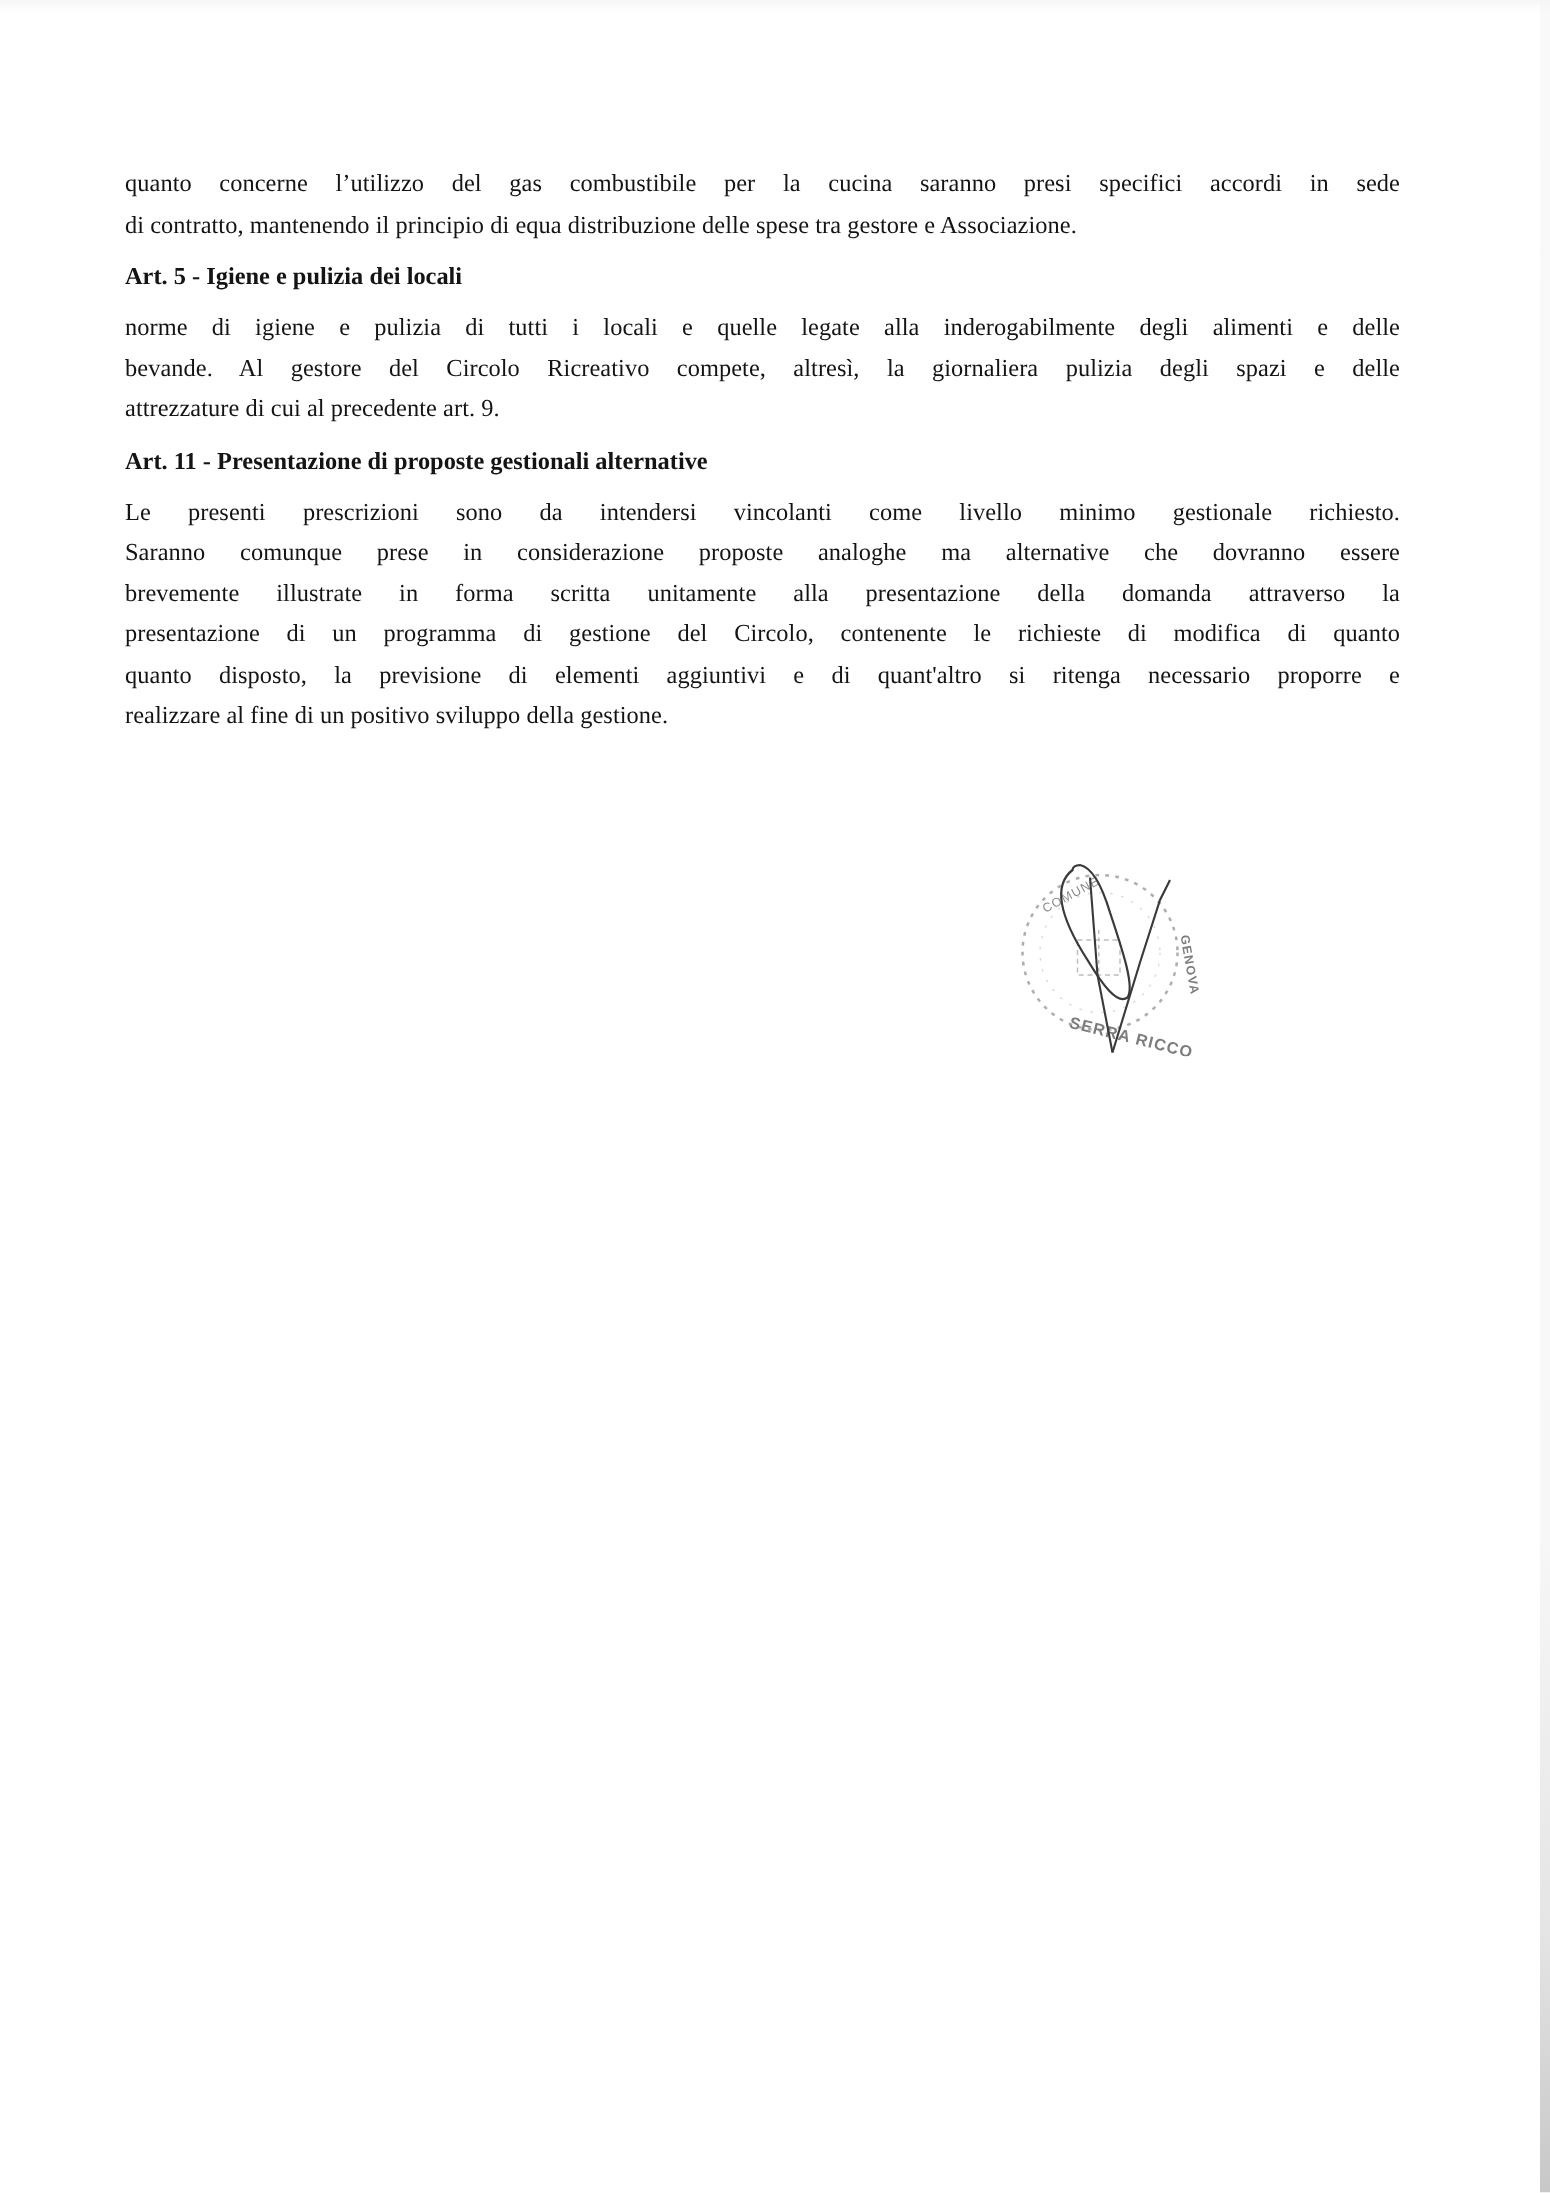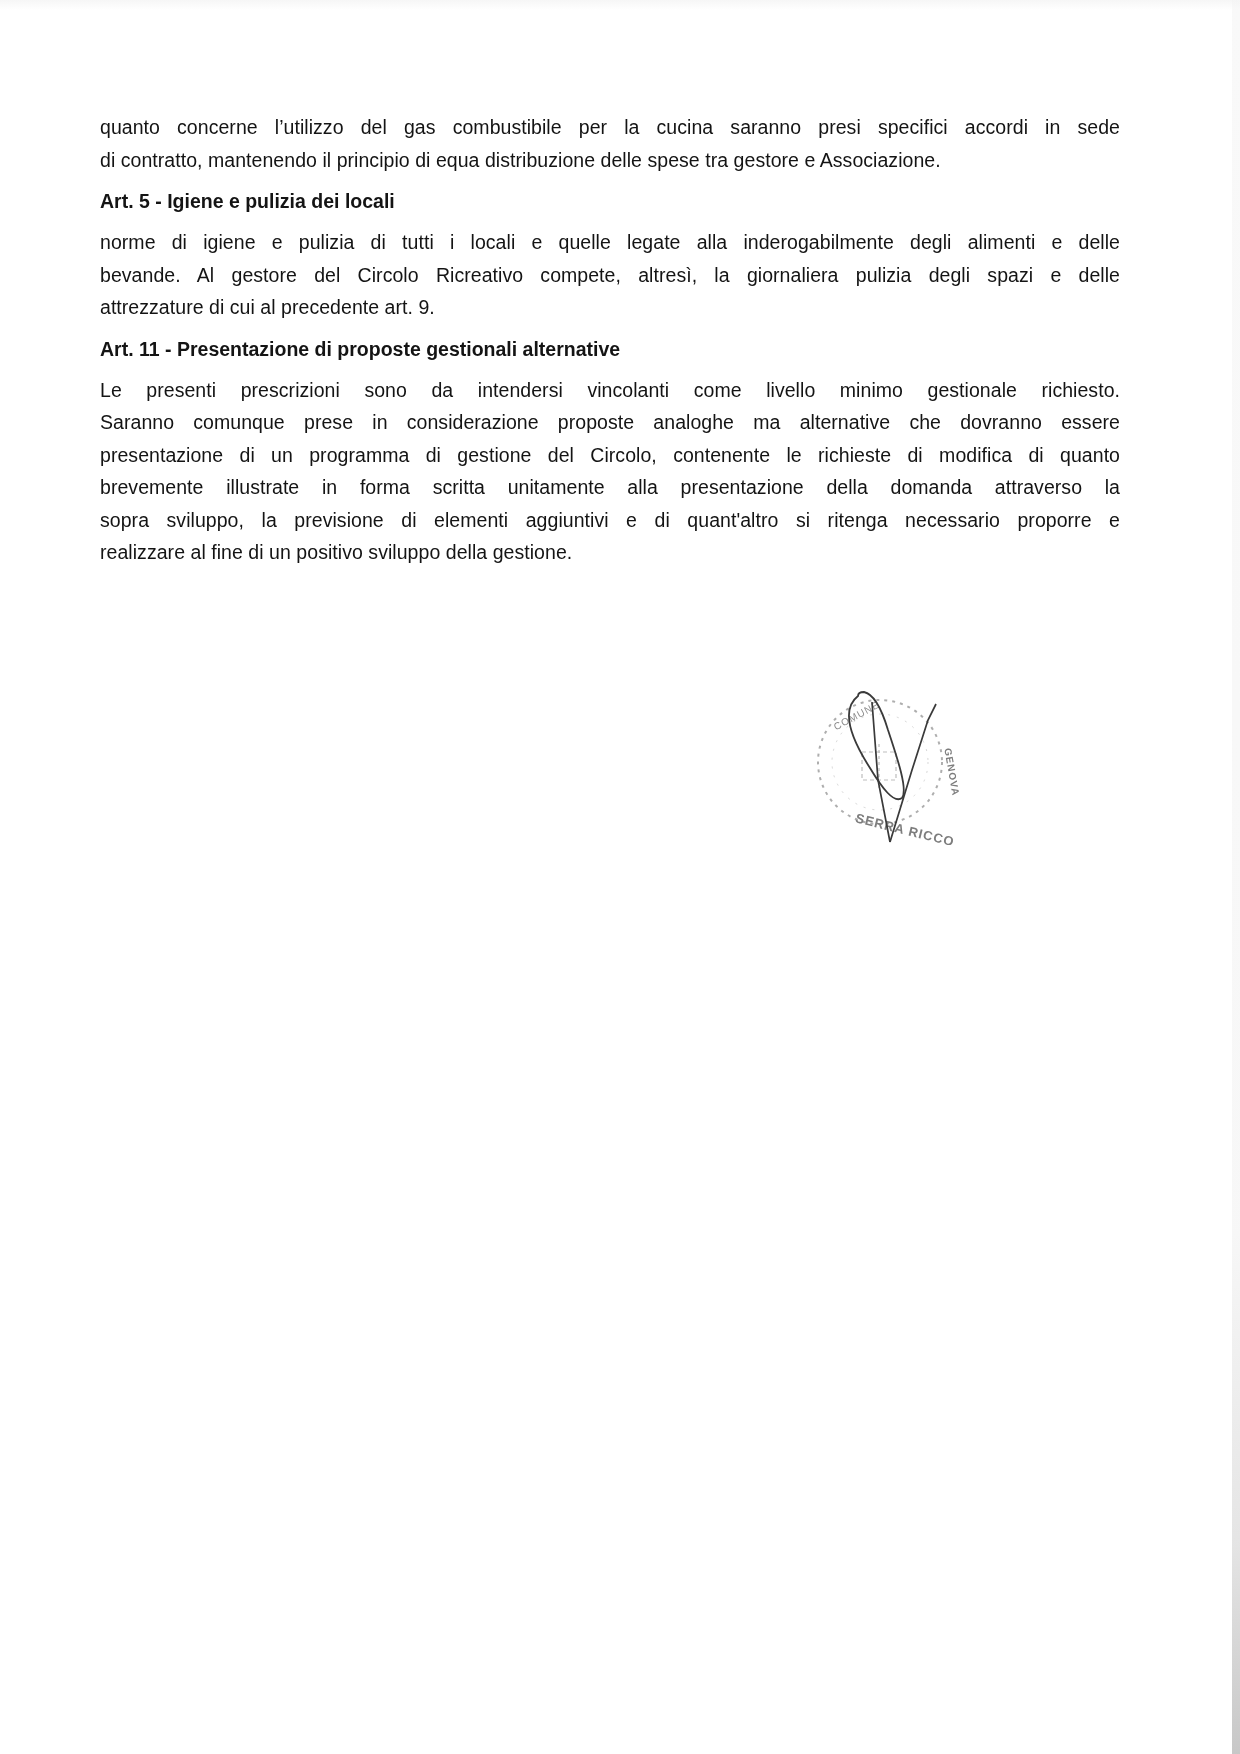--- a/index.html
+++ b/index.html
@@ -17,22 +17,23 @@
       background: linear-gradient(to bottom, #f6f6f6, #ffffff);
     }
     .scan-right {
       position: absolute; right: 0; top: 0; width: 8px; height: 1754px;
       background: linear-gradient(to bottom, #f4f4f4 0%, #f1f1f1 70%, #cfcfcf 88%, #9a9a9a 100%);
       opacity: 0.55;
     }
     .page {
       position: absolute;
       left: 100px;
-      top: 111px;
+      top: 132px;
       width: 1020px;
+      font-family: Liberation Serif, serif;
     }
     .line {
       font-size: 19.5px;
       line-height: 32.5px;
       white-space: nowrap;
       letter-spacing: 0.05px;
     }
     .justify {
       text-align: justify;
       text-align-last: justify;
@@ -75,23 +76,23 @@
       <span class="line justify" style="display:block">bevande. Al gestore del Circolo Ricreativo compete, altresì, la giornaliera pulizia degli spazi e delle</span>
       <span class="line" style="display:block">attrezzature di cui al precedente art. 9.</span>
     </p>
   </section>
 
   <section>
     <h2 class="heading">Art. 11 - Presentazione di proposte gestionali alternative</h2>
     <p class="para">
       <span class="line justify" style="display:block">Le presenti prescrizioni sono da intendersi vincolanti come livello minimo gestionale richiesto.</span>
       <span class="line justify" style="display:block">Saranno comunque prese in considerazione proposte analoghe ma alternative che dovranno essere</span>
+      <span class="line justify" style="display:block">brevemente illustrate in forma scritta unitamente alla presentazione della domanda attraverso la</span>
       <span class="line justify" style="display:block">presentazione di un programma di gestione del Circolo, contenente le richieste di modifica di quanto</span>
-      <span class="line justify" style="display:block">brevemente illustrate in forma scritta unitamente alla presentazione della domanda attraverso la</span>
-      <span class="line justify" style="display:block">sopra sviluppo, la previsione di elementi aggiuntivi e di quant'altro si ritenga necessario proporre e</span>
+      <span class="line justify" style="display:block">quanto disposto, la previsione di elementi aggiuntivi e di quant'altro si ritenga necessario proporre e</span>
       <span class="line" style="display:block">realizzare al fine di un positivo sviluppo della gestione.</span>
     </p>
   </section>
 
 </main>
 
 <div class="stamp">
   <svg width="160" height="175" viewBox="0 0 160 175">
 
     <circle cx="80" cy="92" r="62" fill="none" stroke="#9a9a9a" stroke-width="2" stroke-dasharray="3 5" opacity="0.8"></circle>

